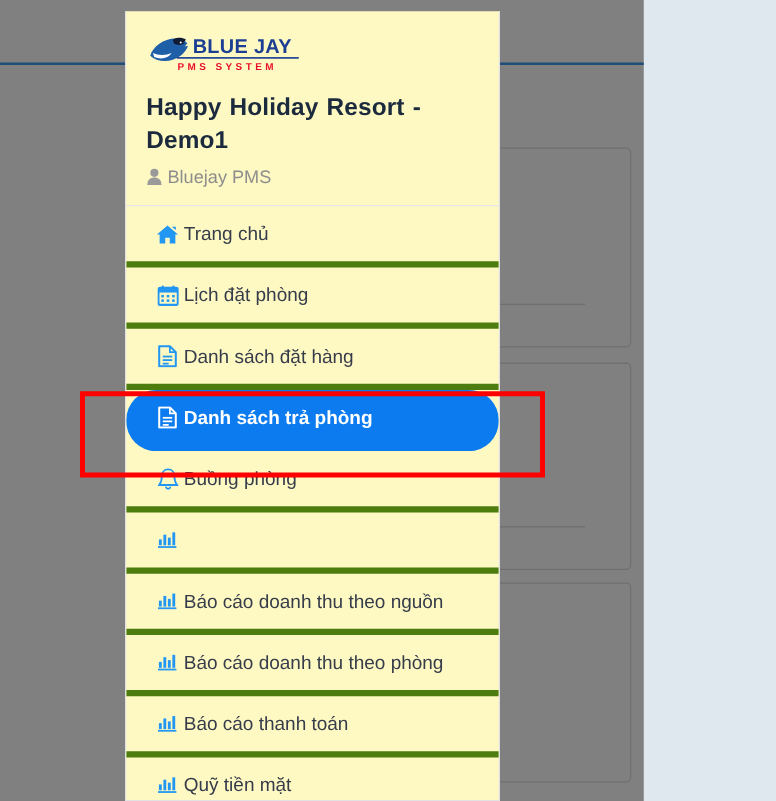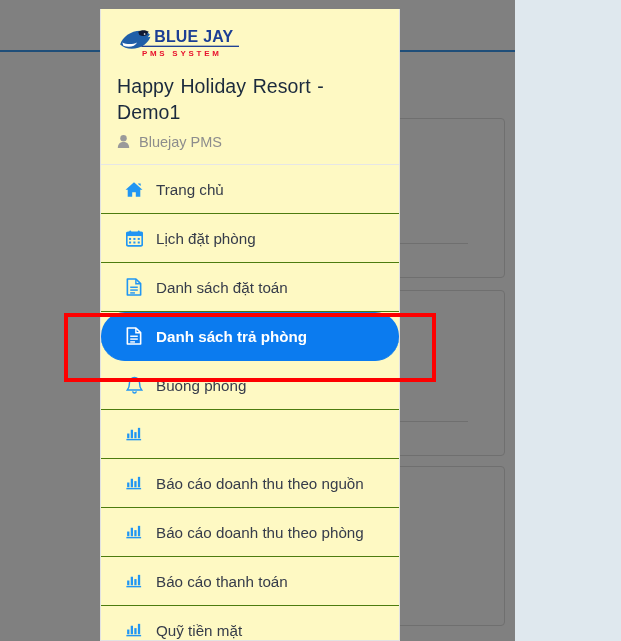--- a/index.html
+++ b/index.html
@@ -87,29 +87,29 @@
   #brand-logo {
     display: block;
     height: 40px;
     margin-bottom: 10px;
   }
 
   #property-title {
     font-size: 19.5px;
     line-height: 26px;
     color: #1b2a3d;
-    font-weight: 400;
+    font-weight: 700;
     letter-spacing: 0.1px;
     margin: 0 0 9px 0;
     word-spacing: 1px;
   }
 
   #account-row {
     display: flex;
-    gap: 9px;
+    gap: 4px;
   }
   #account-row .acc-icon {
     width: 13px;
     height: 15px;
     display: inline-block;
     flex: 0 0 auto;
   }
   #account-name {
     font-size: 14.5px;
     color: #8d8d8d;
@@ -117,25 +117,25 @@
 
   
   #nav-menu {
     list-style: none;
     margin: 0;
     padding: 0;
   }
   .nav-item {
     display: flex;
     align-items: center;
-    gap: 13px;
+    gap: 4px;
     height: 49px;
     padding: 0 0 0 24px;
     box-sizing: border-box;
-    border-bottom: 1px solid #4d7c0f;
+    border-bottom: 5px solid #4d7c0f;
     cursor: pointer;
     position: relative;
   }
   .nav-item .nav-icon {
     width: 18px;
     height: 18px;
     flex: 0 0 auto;
     display: flex;
     align-items: center;
     justify-content: center;
@@ -251,21 +251,21 @@
       <li class="nav-item">
         <span class="nav-icon">
           <svg viewBox="0 0 16 19" width="16" height="18" xmlns="http://www.w3.org/2000/svg">
             <path d="M1 1 L10 1 L15 6 L15 18 L1 18 Z" fill="none" stroke="#2196f3" stroke-width="1.7" stroke-linejoin="round"></path>
             <path d="M10 1 L10 6 L15 6" fill="none" stroke="#2196f3" stroke-width="1.5"></path>
             <rect x="4" y="9" width="8" height="1.5" fill="#2196f3"></rect>
             <rect x="4" y="12" width="8" height="1.5" fill="#2196f3"></rect>
             <rect x="4" y="15" width="5" height="1.5" fill="#2196f3"></rect>
           </svg>
         </span>
-        <span class="nav-label">Danh sách đặt toán</span>
+        <span class="nav-label">Danh sách đặt hàng</span>
       </li>
       <li class="nav-item active">
         <span class="nav-icon">
           <svg viewBox="0 0 16 19" width="16" height="18" xmlns="http://www.w3.org/2000/svg">
             <path d="M1 1 L10 1 L15 6 L15 18 L1 18 Z" fill="none" stroke="#ffffff" stroke-width="1.7" stroke-linejoin="round"></path>
             <path d="M10 1 L10 6 L15 6" fill="none" stroke="#ffffff" stroke-width="1.5"></path>
             <rect x="4" y="9" width="8" height="1.5" fill="#ffffff"></rect>
             <rect x="4" y="12" width="8" height="1.5" fill="#ffffff"></rect>
             <rect x="4" y="15" width="5" height="1.5" fill="#ffffff"></rect>
           </svg>

